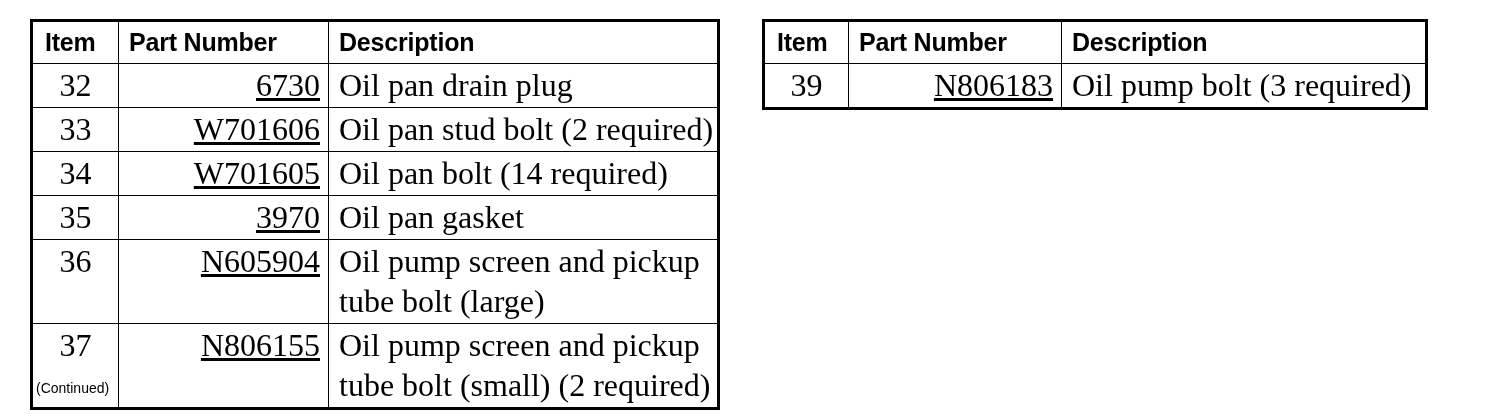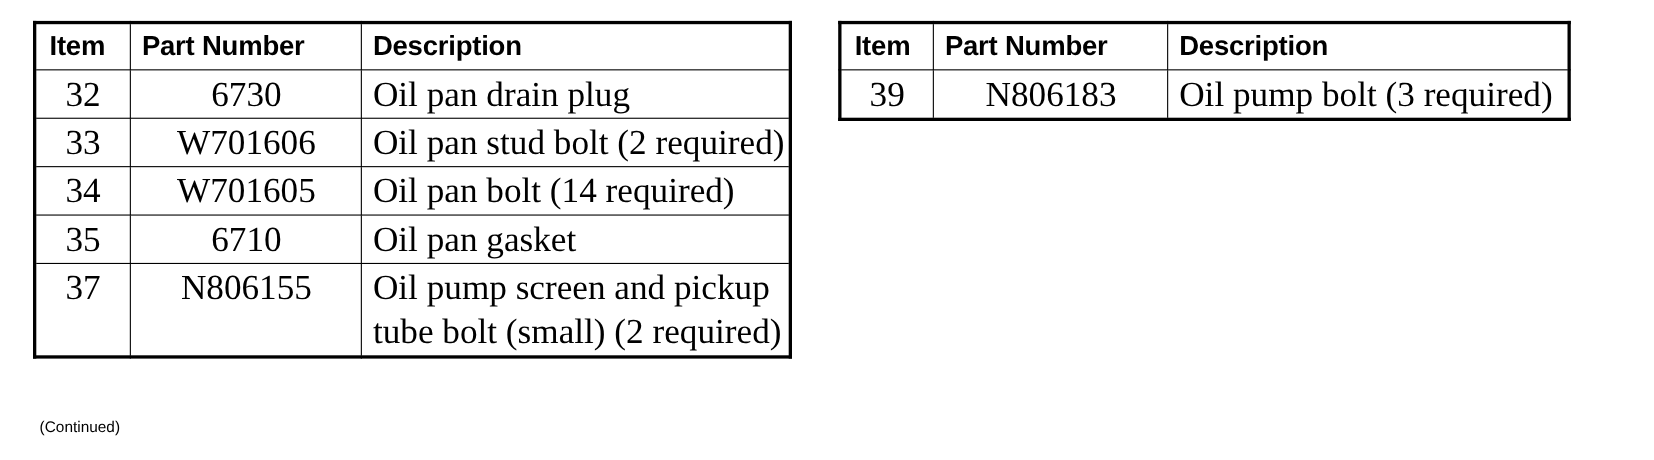--- a/index.html
+++ b/index.html
@@ -80,23 +80,24 @@
     padding: 1px 8px 2px 8px;
   }
 
   .parts-table tbody td.cell-item {
     text-align: center;
     padding-left: 0;
     padding-right: 0;
     white-space: nowrap;
   }
   .parts-table tbody td.cell-part {
-    text-align: center;
+    text-align: right;
     white-space: nowrap;
     padding-left: 9px;
+    text-decoration: underline;
   }
   .parts-table tbody td.cell-desc {
     text-align: left;
     padding-left: 10px;
     padding-right: 4px;
   }
   .desc-line {
     display: block;
     white-space: nowrap;
   }
@@ -146,23 +147,31 @@
       </tr>
       <tr>
         <td class="cell-item">34</td>
         <td class="cell-part">W701605</td>
         <td class="cell-desc">
           <span class="desc-line">Oil pan bolt (14 required)</span>
         </td>
       </tr>
       <tr>
         <td class="cell-item">35</td>
-        <td class="cell-part">6710</td>
+        <td class="cell-part">3970</td>
         <td class="cell-desc">
           <span class="desc-line">Oil pan gasket</span>
+        </td>
+      </tr>
+      <tr>
+        <td class="cell-item">36</td>
+        <td class="cell-part">N605904</td>
+        <td class="cell-desc">
+          <span class="desc-line">Oil pump screen and pickup</span>
+          <span class="desc-line">tube bolt (large)</span>
         </td>
       </tr>
       <tr>
         <td class="cell-item">37</td>
         <td class="cell-part">N806155</td>
         <td class="cell-desc">
           <span class="desc-line">Oil pump screen and pickup</span>
           <span class="desc-line">tube bolt (small) (2 required)</span>
         </td>
       </tr>

